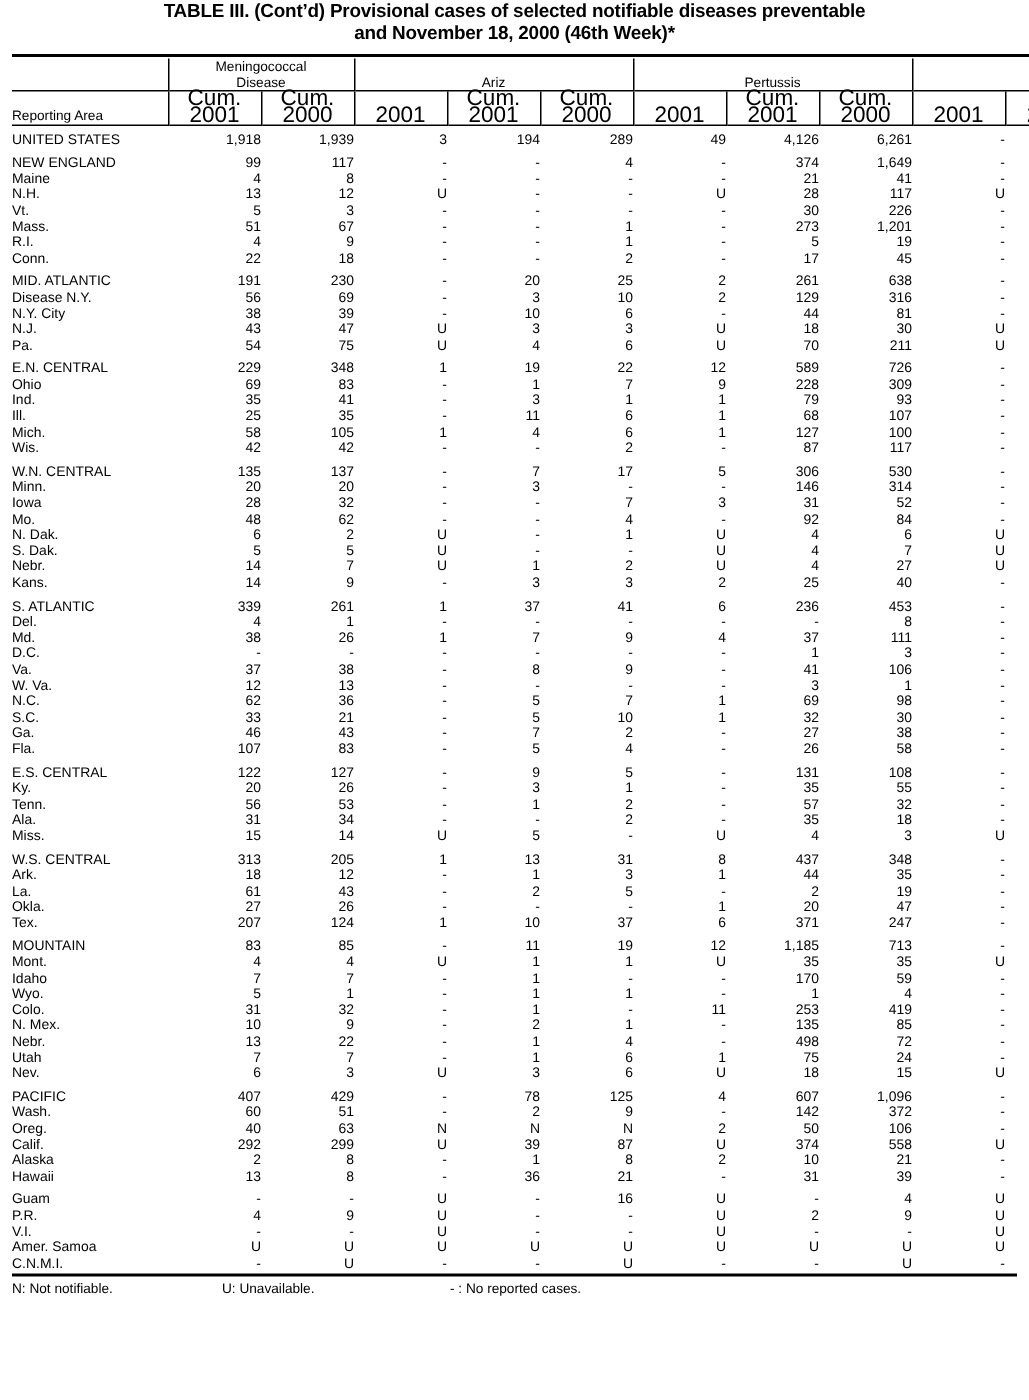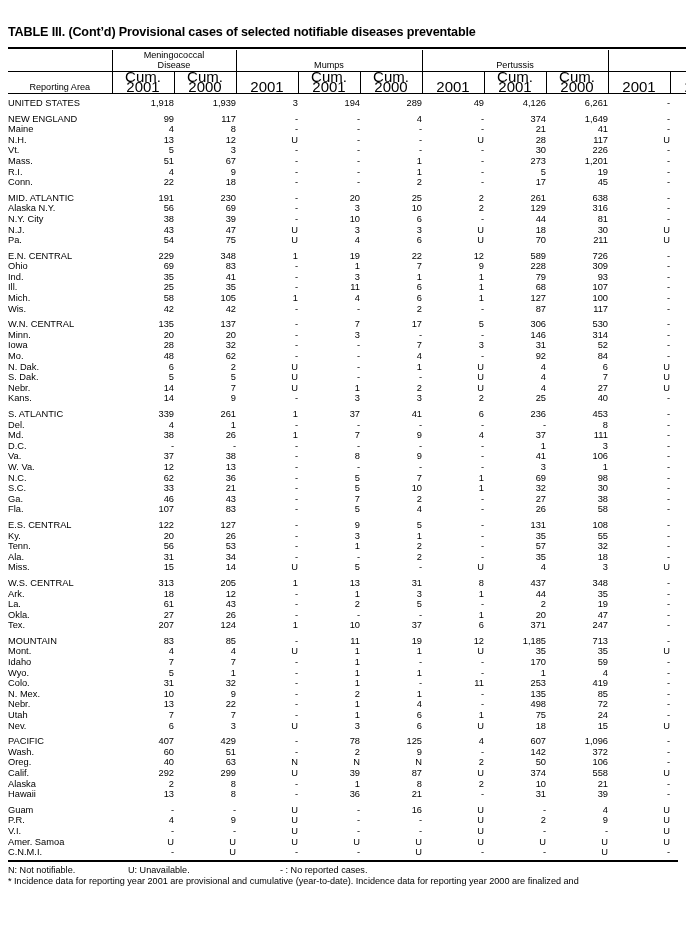--- a/index.html
+++ b/index.html
@@ -16,24 +16,25 @@
   }
   .page {
     position: relative;
     width: 686px;
     height: 933px;
     box-sizing: border-box;
     padding: 0 8px;
   }
   
   .title {
+    text-align: center;
     font-weight: bold;
     font-size: 12.6px;
     line-height: 14.6px;
-    padding-top: 25px;
+    padding-top: 0;
     letter-spacing: -0.15px;
   }
   .title div { white-space: nowrap; }
   
   table.tbl {
     width: 670px;
     border-collapse: collapse;
     font-size: 9.1px;
     table-layout: fixed;
     margin-top: 7px;
@@ -70,21 +71,21 @@
     font-size: 15px;
     line-height: 9.3px;
     padding-bottom: 1px;
   }
   .sub .l2 { display:block; }
   .bl { border-left: 1.4px solid #000; }
 
   .hdr-area {
     font-weight: bold;
     font-size: 9.1px;
-    text-align: center;
+    text-align: left;
     padding-left: 14px;
     padding-bottom: 1px;
     vertical-align: bottom;
   }
 
   td.area {
     text-align: left;
     padding-left: 14px;
     font-size: 9.3px;
   }
@@ -97,32 +98,33 @@
   tr.gap2 td { height: 4px; line-height: 4px; font-size: 0; }
 
   
   .foot {
     width: 670px;
     font-size: 9.1px;
     line-height: 10.4px;
     margin-top: 3px;
   }
   .foot .keyline { margin-bottom: 0.5px; }
-  .foot .k1 { display:inline-block; width: 120px; }
+  .foot .k1 { display:inline-block; width: 140px; }
   .foot .k2 { display:inline-block; width: 152px; }
   .foot .star { text-indent: 0; }
   .foot .star .cont { display:block; padding-left: 9px; }
 </style>
 </head>
 <body>
 
 <div class="page">
 
   <div class="title">
     <div>TABLE III. (Cont’d) Provisional cases of selected notifiable diseases preventable</div>
+    <div>and November 18, 2000 (46th Week)*</div>
   </div>
 
   <table class="tbl">
     <colgroup>
       <col class="c-area">
         <col class="c-n">
         <col class="c-n">
         <col class="c-n">
         <col class="c-n">
         <col class="c-n">
@@ -139,21 +141,21 @@
       <tr class="grp-pad">
           <td colspan="12"></td>
         </tr>
       <tr>
         <th></th>
         <th class="grp first" colspan="2">
           <span>Meningococcal</span><br>
           <span>Disease</span>
         </th>
         <th class="grp" colspan="3">
-          <span>Mumps</span>
+          <span>Ariz</span>
         </th>
         <th class="grp" colspan="3">
           <span>Pertussis</span>
         </th>
         <th class="grp" colspan="3">
           
         </th>
       </tr>
       <tr class="rule-thin">
           <td></td>
@@ -328,21 +330,21 @@
           <td class="num">-</td>
           <td class="num">20</td>
           <td class="num">25</td>
           <td class="num">2</td>
           <td class="num">261</td>
           <td class="num">638</td>
           <td class="num">-</td>
           <td class="num">5</td>
         </tr>
         <tr>
-          <td class="area">Alaska N.Y.</td>
+          <td class="area">Disease N.Y.</td>
           <td class="num">56</td>
           <td class="num">69</td>
           <td class="num">-</td>
           <td class="num">3</td>
           <td class="num">10</td>
           <td class="num">2</td>
           <td class="num">129</td>
           <td class="num">316</td>
           <td class="num">-</td>
           <td class="num">1</td>
@@ -1115,16 +1117,15 @@
       </tbody>
   </table>
 
   <div style="width:670px;border-top:2.2px solid #000;margin-top:2px;"></div>
 
   <div class="foot">
     <div class="keyline">
       <span class="k1">N: Not notifiable.</span><span class="k2">U: Unavailable.</span><span>- : No reported cases.</span>
     </div>
     <div class="star">
-      <span>* Incidence data for reporting year 2001 are provisional and cumulative (year-to-date). Incidence data for reporting year 2000 are finalized and</span>
     </div>
   </div>
 </div>
 
 </body></html>

